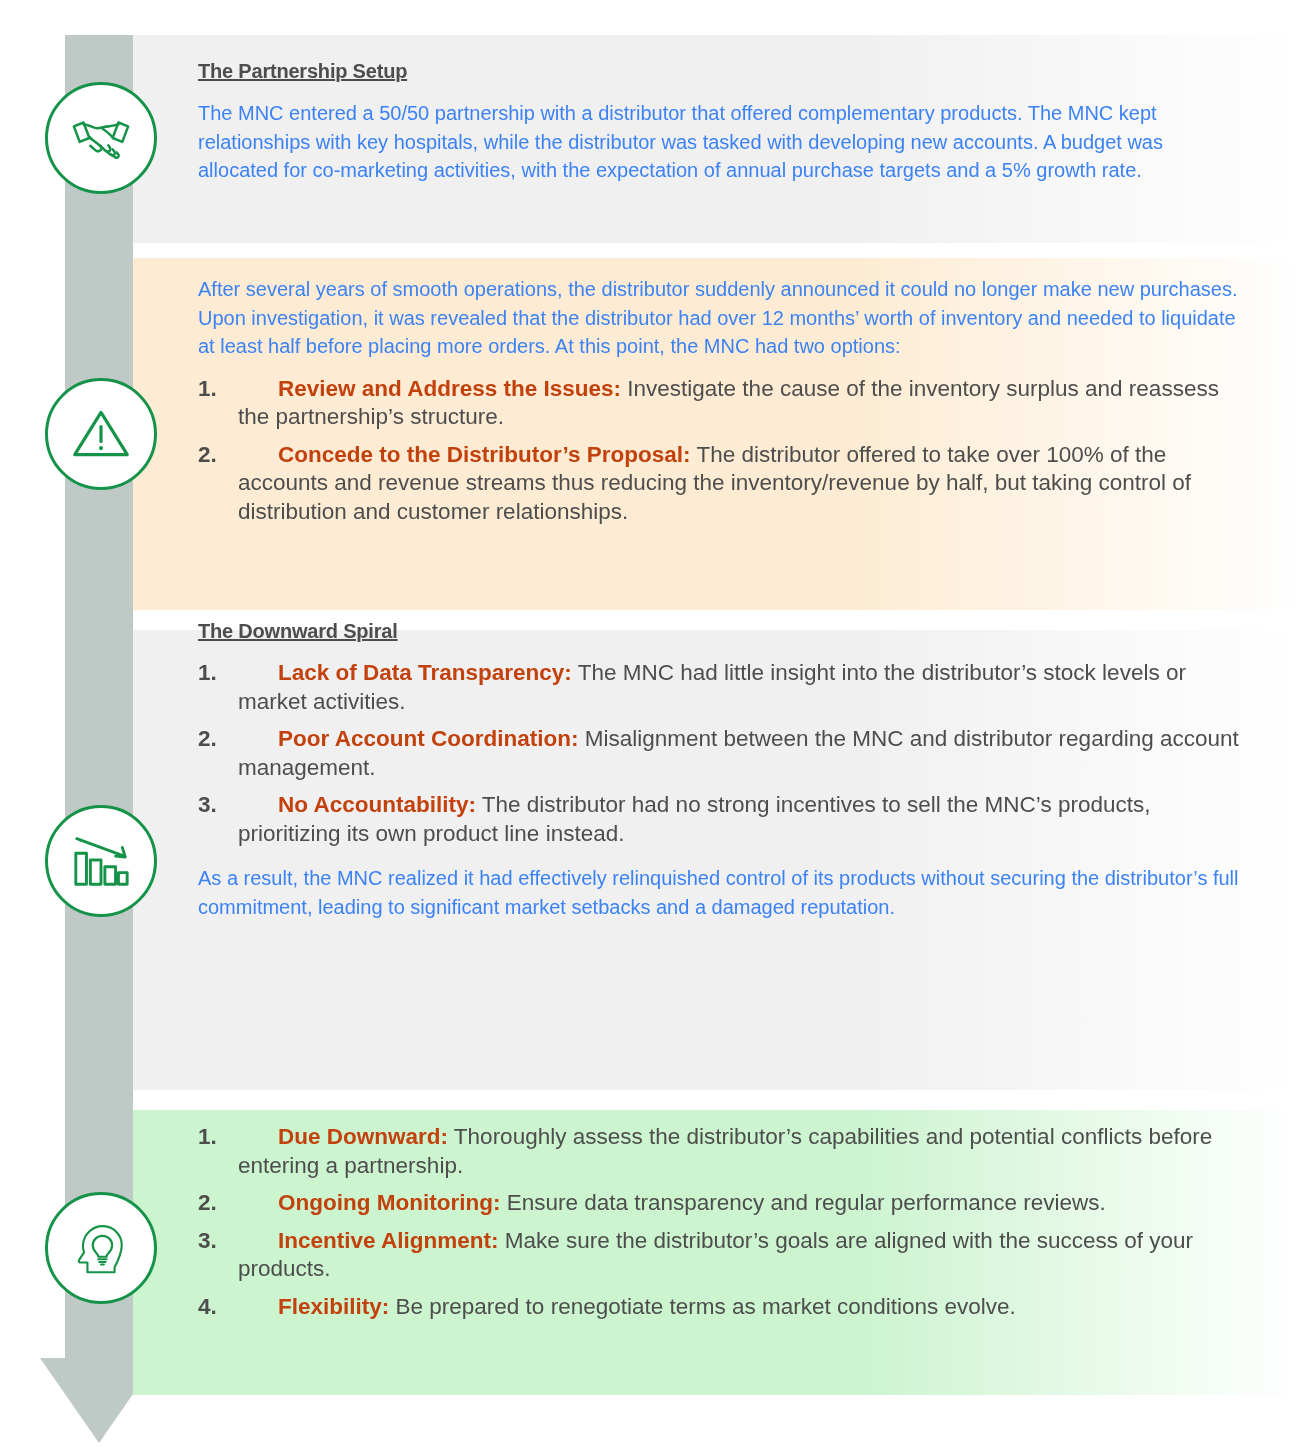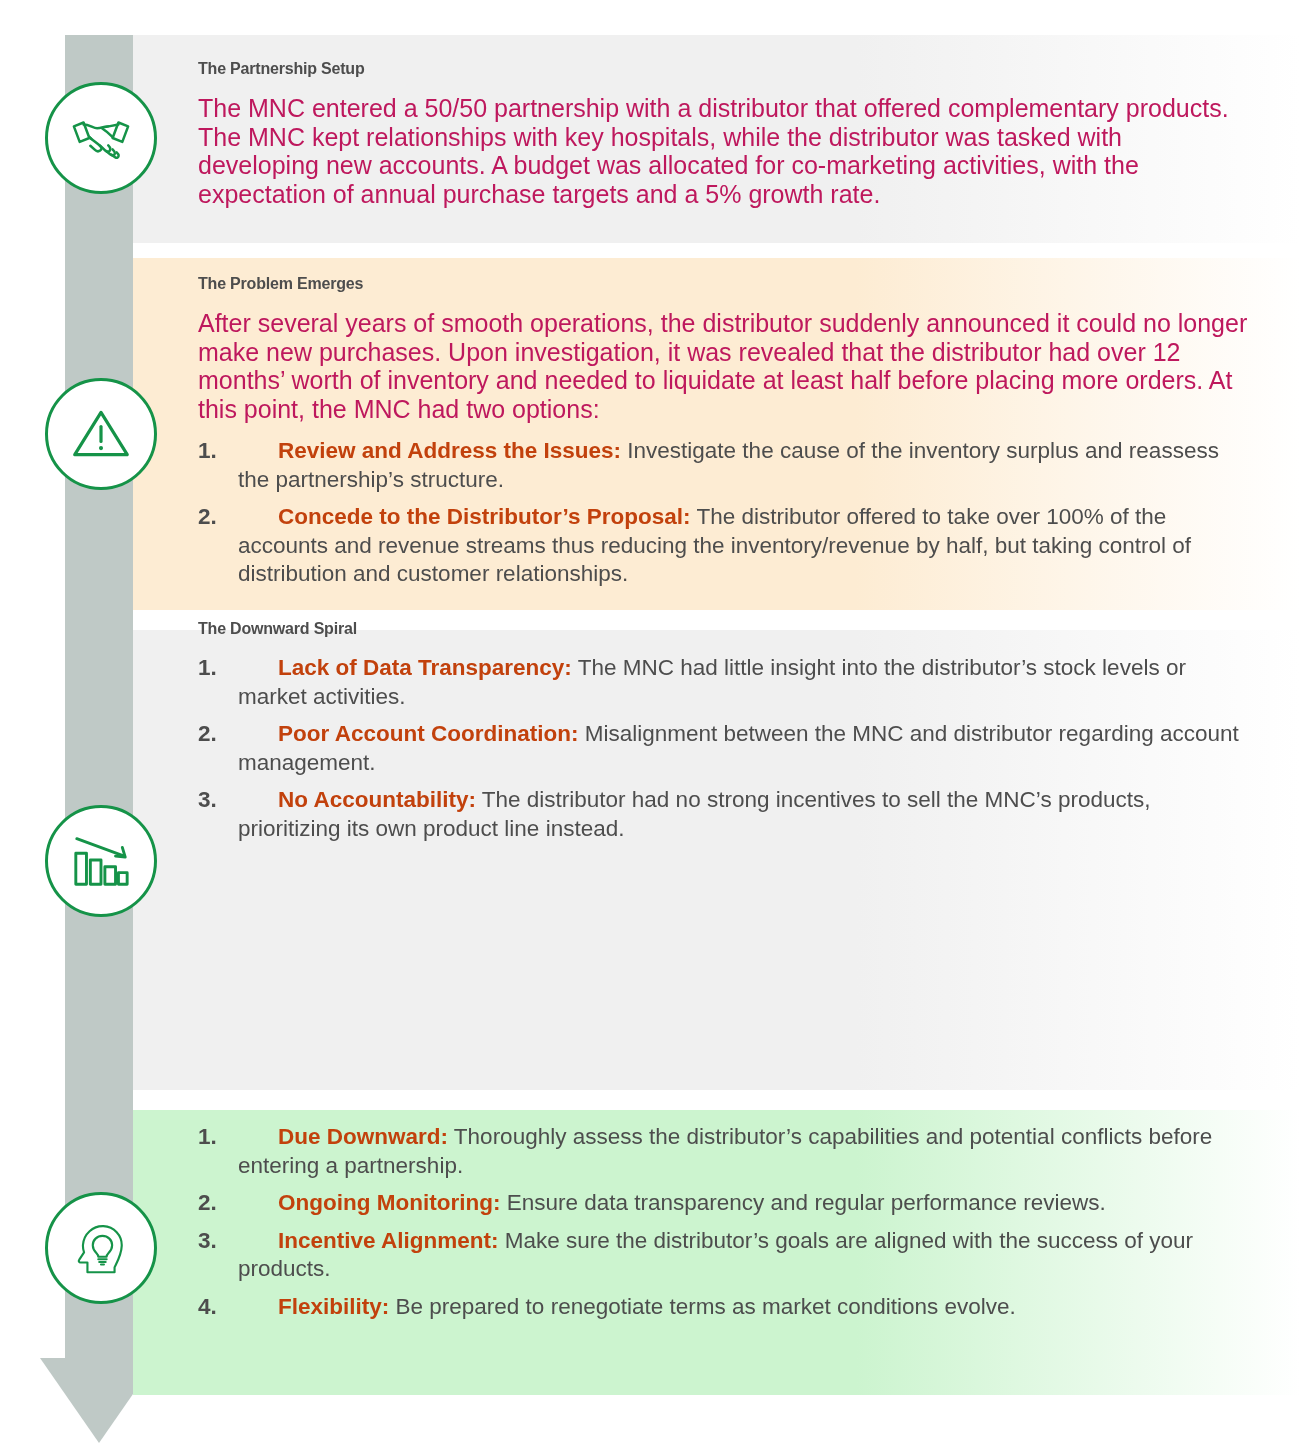--- a/index.html
+++ b/index.html
@@ -73,31 +73,32 @@
     left: 198px;
     width: 1050px;
     color: #4a4a4a;
   }
   #content-1 { top: 60px;   }
   #content-2 { top: 275px;  }
   #content-3 { top: 620px;  }
   #content-4 { top: 1123px; }
 
   .section-title {
-    font-size: 16px;
+    font-size: 20px;
     font-weight: bold;
     color: #4d4d4d;
     letter-spacing: -0.2px;
     margin-bottom: 16px;
+    text-decoration: underline;
   }
 
   .para {
-    font-size: 25px;
+    font-size: 20px;
     line-height: 28.5px;
-    color: #be185d;
+    color: #3b82f6;
     margin-bottom: 14px;
   }
   .para:last-child { margin-bottom: 0; }
 
   ol.numlist {
     list-style: none;
     margin: 0 0 4px 0;
     padding: 0;
   }
   ol.numlist li {
@@ -179,21 +180,20 @@
     <path d="M32 49 L35 49"></path>
   </svg>
 </div>
 
 <div class="content" id="content-1">
   <div class="section-title">The Partnership Setup</div>
   <div class="para">The MNC entered a 50/50 partnership with a distributor that offered complementary products. The MNC kept relationships with key hospitals, while the distributor was tasked with developing new accounts. A budget was allocated for co-marketing activities, with the expectation of annual purchase targets and a 5% growth rate.</div>
 </div>
 
 <div class="content" id="content-2">
-  <div class="section-title">The Problem Emerges</div>
   <div class="para">After several years of smooth operations, the distributor suddenly announced it could no longer make new purchases. Upon investigation, it was revealed that the distributor had over 12 months’ worth of inventory and needed to liquidate at least half before placing more orders. At this point, the MNC had two options:</div>
   <ol class="numlist">
     <li>
       <span class="li-num">1.</span><span class="li-lead">Review and Address the Issues:</span><span> Investigate the cause of the inventory surplus and reassess the partnership’s structure.</span>
     </li>
     <li>
       <span class="li-num">2.</span><span class="li-lead">Concede to the Distributor’s Proposal:</span><span> The distributor offered to take over 100% of the accounts and revenue streams thus reducing the inventory/revenue by half, but taking control of distribution and customer relationships.</span>
     </li>
   </ol>
 </div>
@@ -204,20 +204,21 @@
     <li>
       <span class="li-num">1.</span><span class="li-lead">Lack of Data Transparency:</span><span> The MNC had little insight into the distributor’s stock levels or market activities.</span>
     </li>
     <li>
       <span class="li-num">2.</span><span class="li-lead">Poor Account Coordination:</span><span> Misalignment between the MNC and distributor regarding account management.</span>
     </li>
     <li>
       <span class="li-num">3.</span><span class="li-lead">No Accountability:</span><span> The distributor had no strong incentives to sell the MNC’s products, prioritizing its own product line instead.</span>
     </li>
   </ol>
+  <div class="para gap-before">As a result, the MNC realized it had effectively relinquished control of its products without securing the distributor’s full commitment, leading to significant market setbacks and a damaged reputation.</div>
 </div>
 
 <div class="content" id="content-4">
   <ol class="numlist">
     <li>
       <span class="li-num">1.</span><span class="li-lead">Due Downward:</span><span> Thoroughly assess the distributor’s capabilities and potential conflicts before entering a partnership.</span>
     </li>
     <li>
       <span class="li-num">2.</span><span class="li-lead">Ongoing Monitoring:</span><span> Ensure data transparency and regular performance reviews.</span>
     </li>

